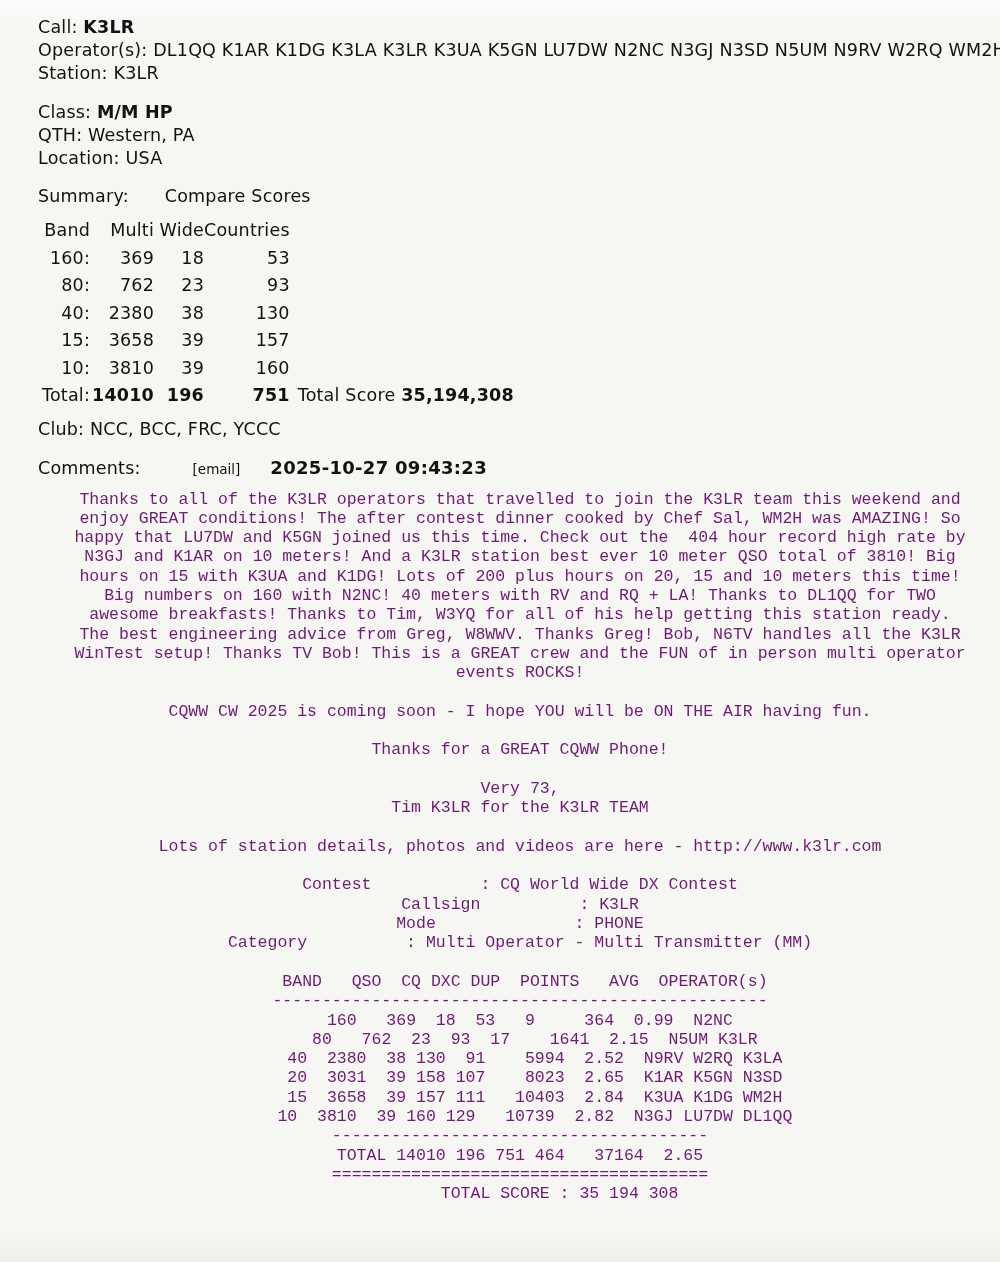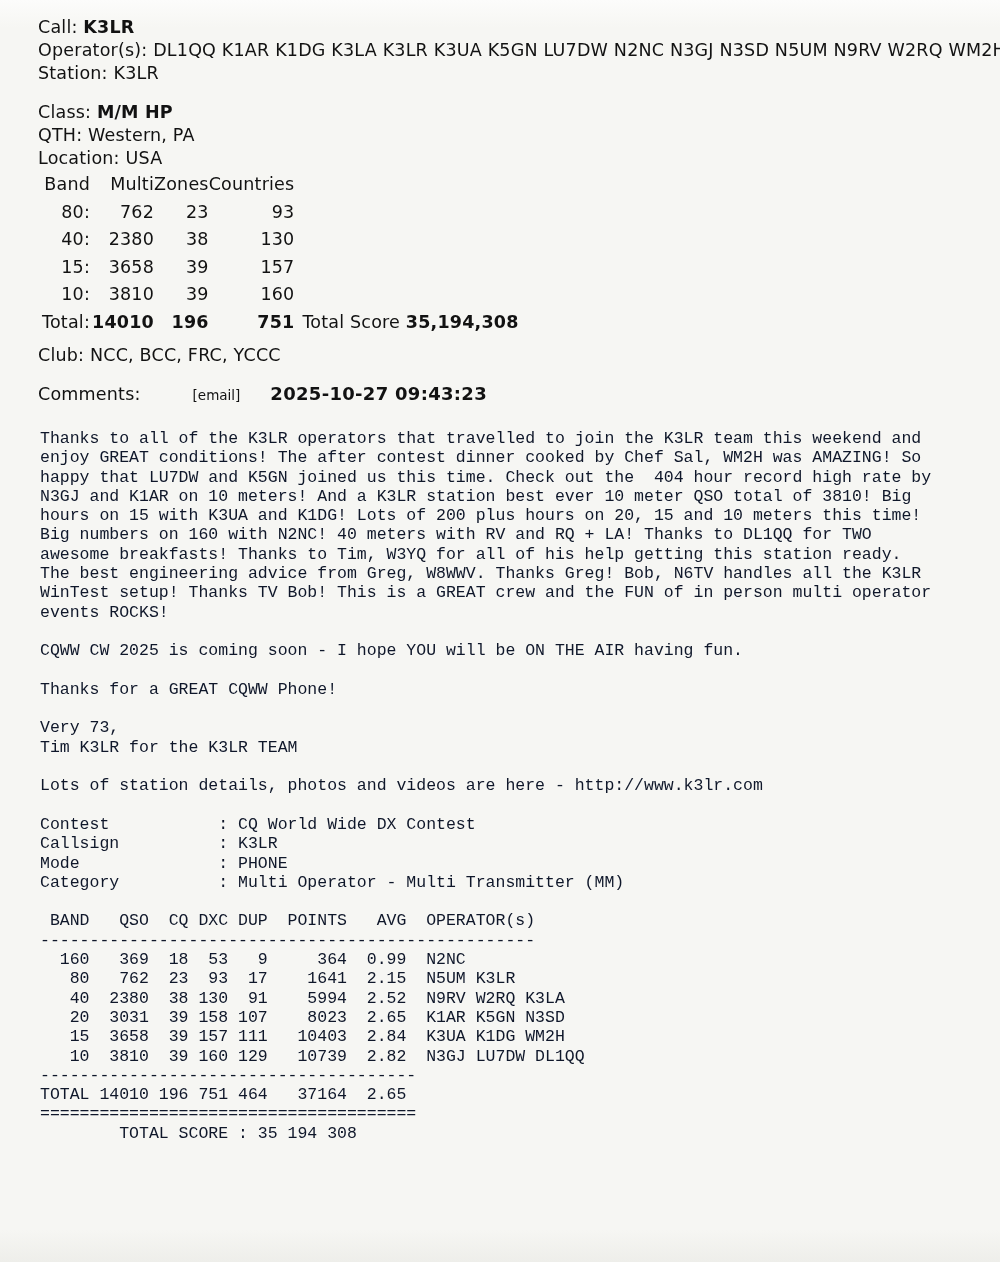--- a/index.html
+++ b/index.html
@@ -8,67 +8,75 @@
     background:linear-gradient(180deg,#fcfcfb 0px,#f6f6f3 28px,#f6f6f3 1230px,#eeeeea 1262px);
     color:#121212;
     font-family:"DejaVu Sans","Liberation Sans",sans-serif;
   }
   .page{padding:16px 0 0 38px;width:962px;}
   .line{font-size:17.5px;line-height:23px;letter-spacing:0.2px;white-space:nowrap;}
   .info-block-2{margin-top:16px;}
   b{font-weight:bold;}
   .summary-head{margin-top:15px;}
   .compare{margin-left:36px;}
-  .summary-table{margin-top:1px;border-collapse:collapse;font-size:17.5px;letter-spacing:0.2px;}
+  .summary-table{margin-top:9px;border-collapse:collapse;font-size:17.5px;letter-spacing:0.2px;}
   .summary-table th,.summary-table td{
     padding:0;text-align:right;font-weight:normal;line-height:27.5px;white-space:nowrap;
   }
   .c1{width:52px;} .c2{width:64px;} .c3{width:50px;} .c4{width:82px;}
   .score-cell{text-align:center;padding-left:8px !important;}
   .club{margin-top:8px;}
   .comments-head{margin-top:14px;line-height:26px;white-space:nowrap;}
   .comments-label{font-size:17.5px;letter-spacing:0.2px;}
   .email-link{font-size:13.5px;margin-left:52px;}
   .timestamp{font-size:18px;font-weight:bold;margin-left:30px;letter-spacing:0.3px;}
   .mono{
-    margin:21px 0 0 2px;
+    margin:8px 0 0 2px;
     font-family:"Liberation Mono","DejaVu Sans Mono",monospace;
     font-size:16.5px;line-height:19.3px;
-    white-space:pre;color:#0f172a;
+    white-space:pre;color:#701a75;text-align:center;
   }
 </style>
 </head>
 <body>
 
 <div class="page">
 
   <section>
     <div class="line"><span>Call:</span> <b>K3LR</b></div>
     <div class="line"><span>Operator(s):</span> <span>DL1QQ K1AR K1DG K3LA K3LR K3UA K5GN LU7DW N2NC N3GJ N3SD N5UM N9RV W2RQ WM2H</span></div>
     <div class="line"><span>Station:</span> <span>K3LR</span></div>
   </section>
 
   <section class="info-block-2">
     <div class="line"><span>Class:</span> <b>M/M HP</b></div>
     <div class="line"><span>QTH:</span> <span>Western, PA</span></div>
     <div class="line"><span>Location:</span> <span>USA</span></div>
   </section>
 
+  <div class="line summary-head"><span>Summary:</span><span class="compare">Compare Scores</span></div>
 
   <table class="summary-table">
     <thead>
       <tr>
         <th class="c1">Band</th>
         <th class="c2">Multi</th>
-        <th class="c3">Zones</th>
+        <th class="c3">Wide</th>
         <th class="c4">Countries</th>
         <th></th>
       </tr>
     </thead>
     <tbody>
+      <tr>
+        <td>160:</td>
+        <td>369</td>
+        <td>18</td>
+        <td>53</td>
+        <td></td>
+      </tr>
       <tr>
         <td>80:</td>
         <td>762</td>
         <td>23</td>
         <td>93</td>
         <td></td>
       </tr>
       <tr>
         <td>40:</td>
         <td>2380</td>

